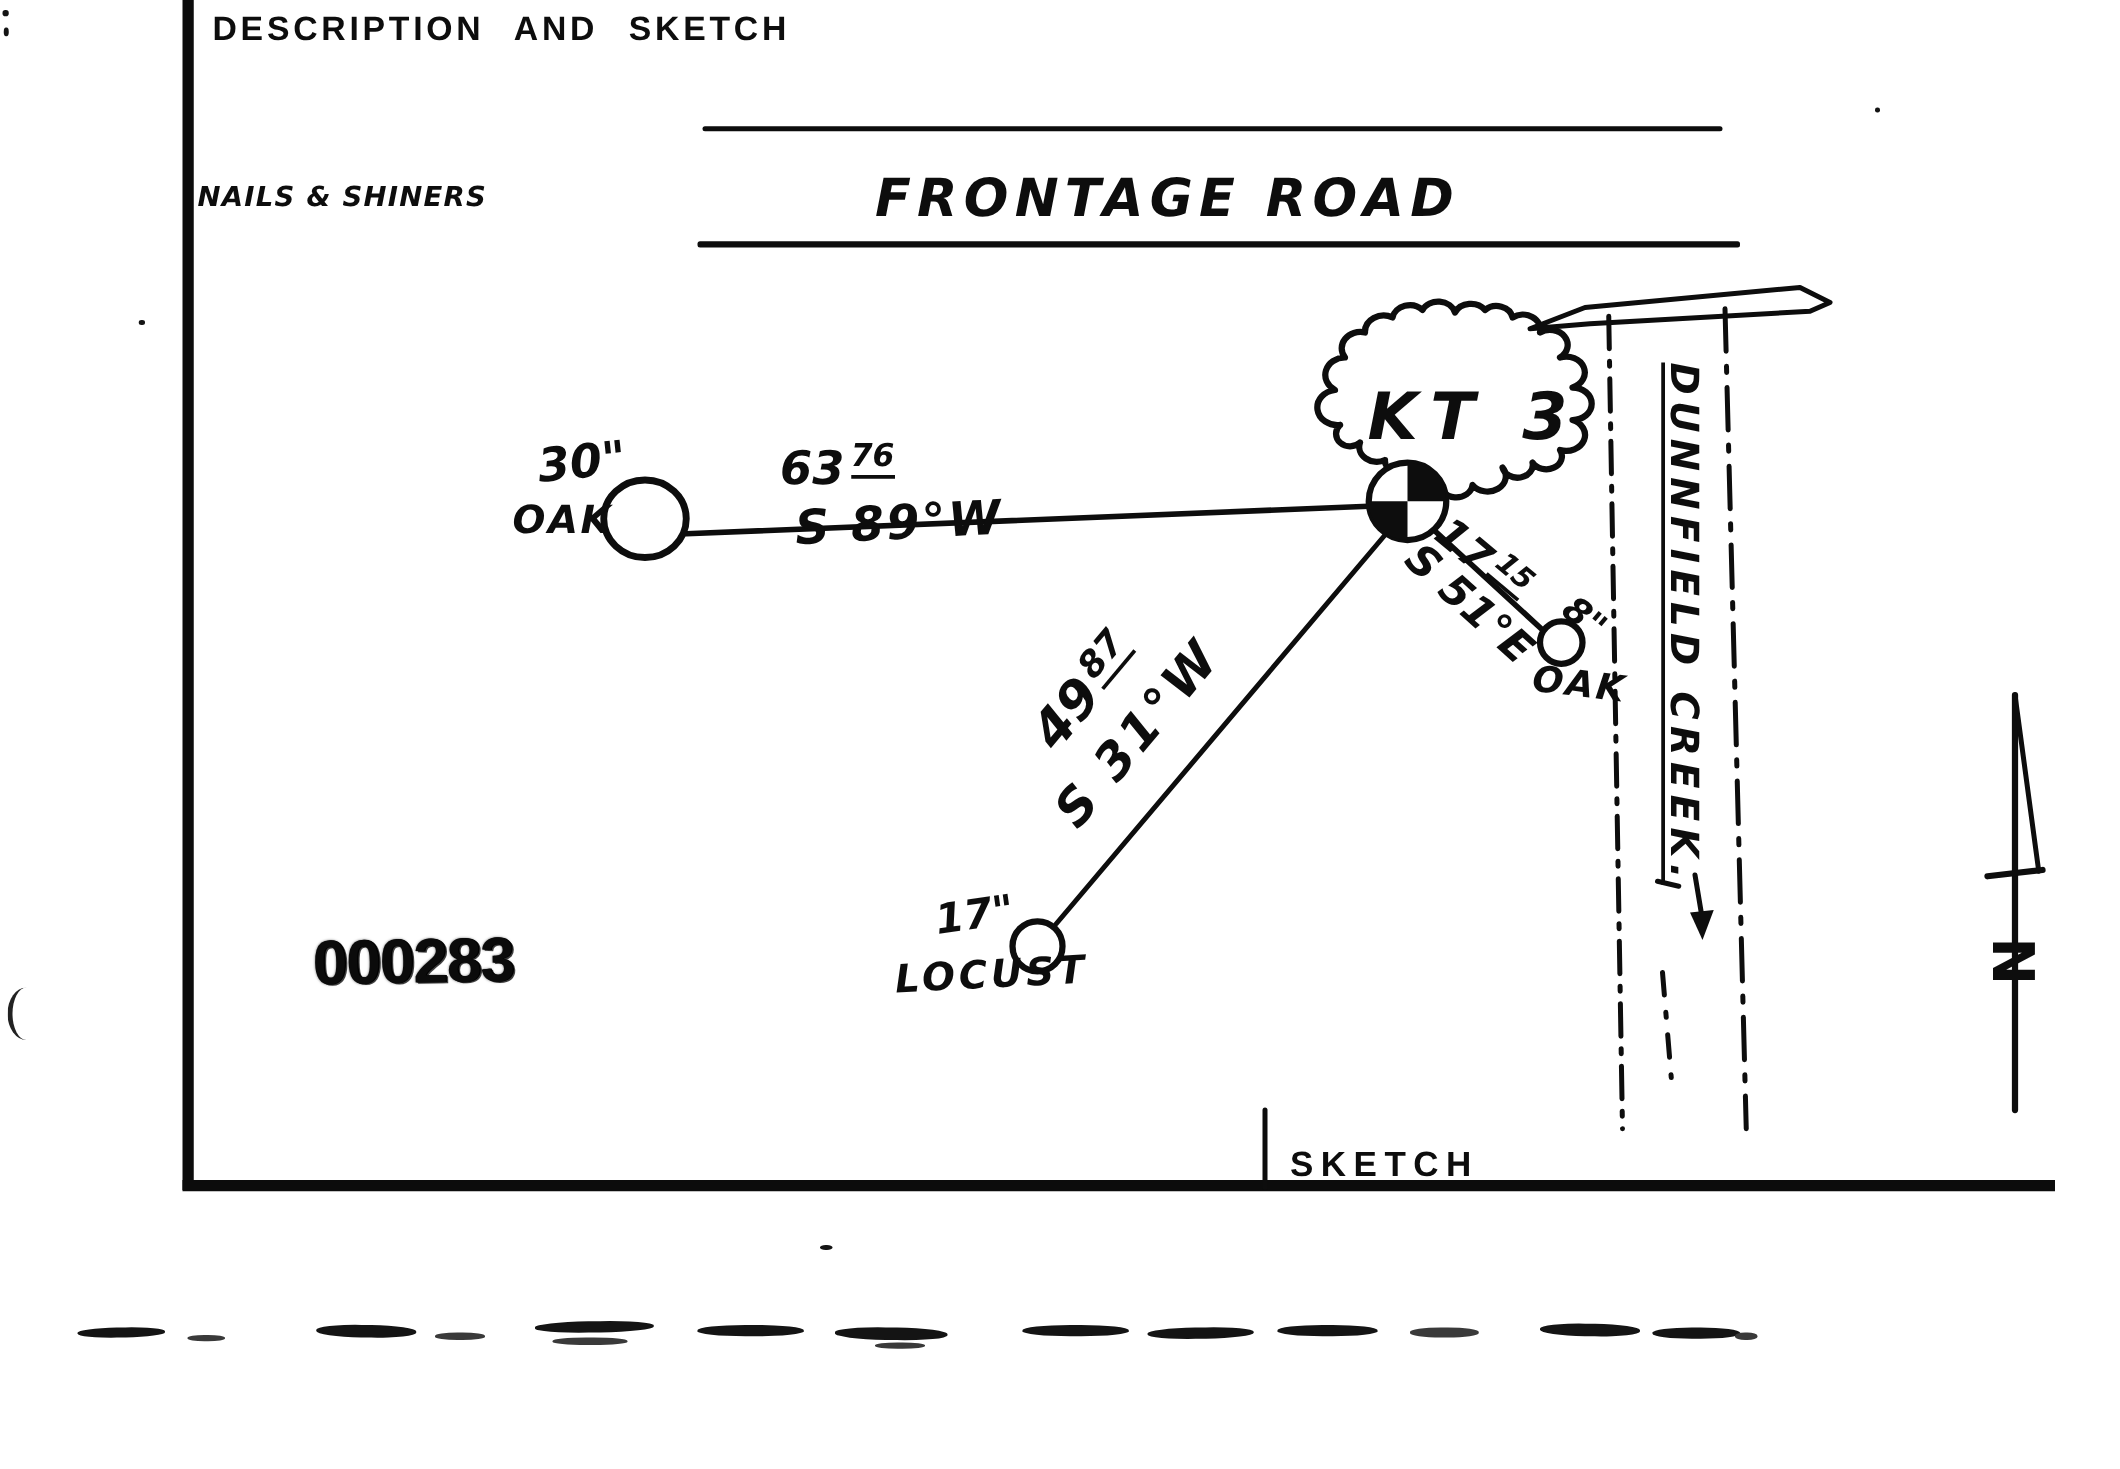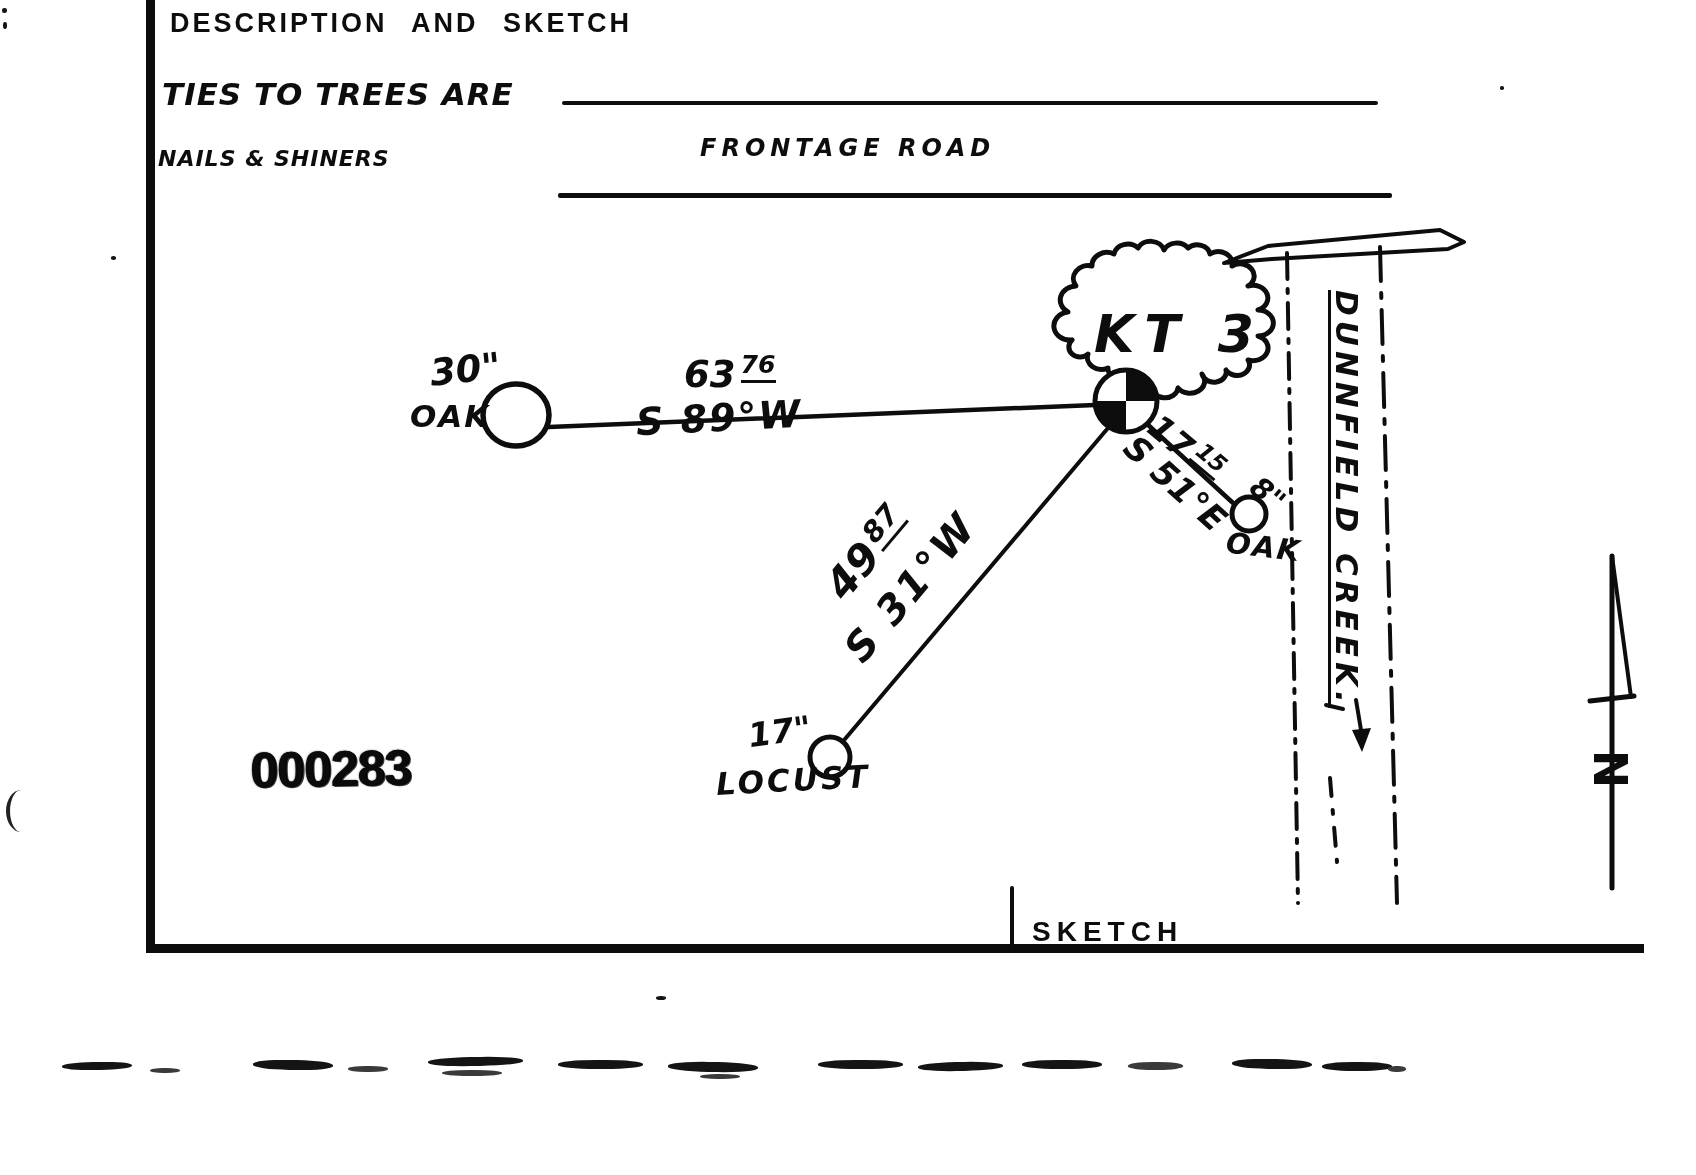--- a/index.html
+++ b/index.html
@@ -6,21 +6,21 @@
   .page{position:relative;width:1644px;height:1175px;background:#ffffff;overflow:hidden;
         color:#0d0d0d;font-family:"DejaVu Sans",sans-serif;}
   .abs{position:absolute;}
   .print{font-family:"Liberation Sans",sans-serif;font-weight:bold;}
   .hw{font-family:"DejaVu Sans",sans-serif;font-style:italic;font-weight:bold;white-space:nowrap;}
   .border-bar{position:absolute;background:#0c0c0c;}
   .rule{position:absolute;background:#0d0d0d;border-radius:2px;}
   .title{left:170px;top:8px;font-size:27px;letter-spacing:3px;word-spacing:14px;}
   .field1{left:162px;top:76px;font-size:31px;letter-spacing:1px;}
   .field2{left:158px;top:146px;font-size:22px;letter-spacing:1px;}
-  .road{left:700px;top:134px;font-size:24px;letter-spacing:5px;font-style:italic;}
+  .road{left:700px;top:134px;font-size:42px;letter-spacing:5px;font-style:italic;}
   .kt3{left:1094px;top:284px;font-size:52px;letter-spacing:10px;margin-top:20px;}
   .svglayer{position:absolute;left:0;top:0;pointer-events:none;}
   .lbl{position:absolute;white-space:nowrap;}
   .dist-main{font-size:1em;}
   .dist-sup{font-size:0.68em;vertical-align:14px;margin-left:5px;border-bottom:3px solid #0d0d0d;padding-bottom:1px;}
   .rot{transform-origin:center center;}
   .creek{left:1157px;top:462px;width:380px;height:36px;transform:rotate(90deg);transform-origin:center;
          font-size:31px;letter-spacing:5px;text-decoration:underline;text-underline-offset:5px;}
   .stamp{left:250px;top:740px;font-family:"Liberation Sans",sans-serif;font-weight:900;font-size:50px;
          letter-spacing:-1px;transform:rotate(-1deg);color:#0b0b0b;
@@ -36,21 +36,20 @@
 </head>
 <body>
 
 <div class="page">
 
   <div class="border-bar" style="left:146px;top:0;width:9px;height:952px;"></div>
   <div class="border-bar" style="left:1656px;top:0;width:9px;height:953px;"></div>
   <div class="border-bar" style="left:146px;top:944px;width:1519px;height:9px;"></div>
 
   <div class="abs print title">DESCRIPTION AND SKETCH</div>
-  <div class="abs hw field1">TIES TO TREES ARE</div>
   <div class="abs hw field2">NAILS &amp; SHINERS</div>
   <div class="rule" style="left:562px;top:101px;width:816px;height:4px;"></div>
   <div class="abs hw road">FRONTAGE ROAD</div>
   <div class="rule" style="left:558px;top:193px;width:834px;height:5px;"></div>
 
   <svg class="svglayer" width="1696" height="1175" viewBox="0 0 1696 1175">
     <g stroke="#0d0d0d" fill="none" stroke-linecap="round" stroke-linejoin="round">
 
       <line x1="549" y1="427" x2="1095" y2="405" stroke-width="4.5"></line>
       <line x1="845" y1="739" x2="1108" y2="428" stroke-width="4"></line>
@@ -87,21 +86,21 @@
       <line x1="1590" y1="701" x2="1634" y2="696" stroke-width="5"></line>
 
       <line x1="1012" y1="888" x2="1012" y2="950" stroke-width="4"></line>
     </g>
   </svg>
 
   <div class="abs hw kt3">KT 3</div>
 
   <div class="lbl hw" style="left:430px;top:348px;font-size:37px;transform:rotate(-6deg);">30"</div>
   <div class="lbl hw" style="left:410px;top:398px;font-size:31px;letter-spacing:2px;">OAK</div>
-  <div class="lbl hw" style="left:684px;top:350px;font-size:37px;">
+  <div class="lbl hw" style="left:624px;top:350px;font-size:37px;">
     <span class="dist-main">63</span><span class="dist-sup">76</span>
   </div>
   <div class="lbl hw rot" style="left:636px;top:396px;font-size:38px;letter-spacing:2px;transform:rotate(-3deg);">S 89°W</div>
 
   <div class="lbl hw rot" style="left:810px;top:517px;width:130px;font-size:42px;transform:rotate(-50deg);">
     <span class="dist-main">49</span><span class="dist-sup">87</span>
   </div>
   <div class="lbl hw rot" style="left:822px;top:568px;width:170px;font-size:40px;letter-spacing:3px;transform:rotate(-50deg);">S 31°W</div>
   <div class="lbl hw rot" style="left:748px;top:712px;font-size:33px;transform:rotate(-8deg);">17"</div>
   <div class="lbl hw rot" style="left:716px;top:762px;font-size:31px;letter-spacing:3px;transform:rotate(-3deg);">LOCUST</div>

